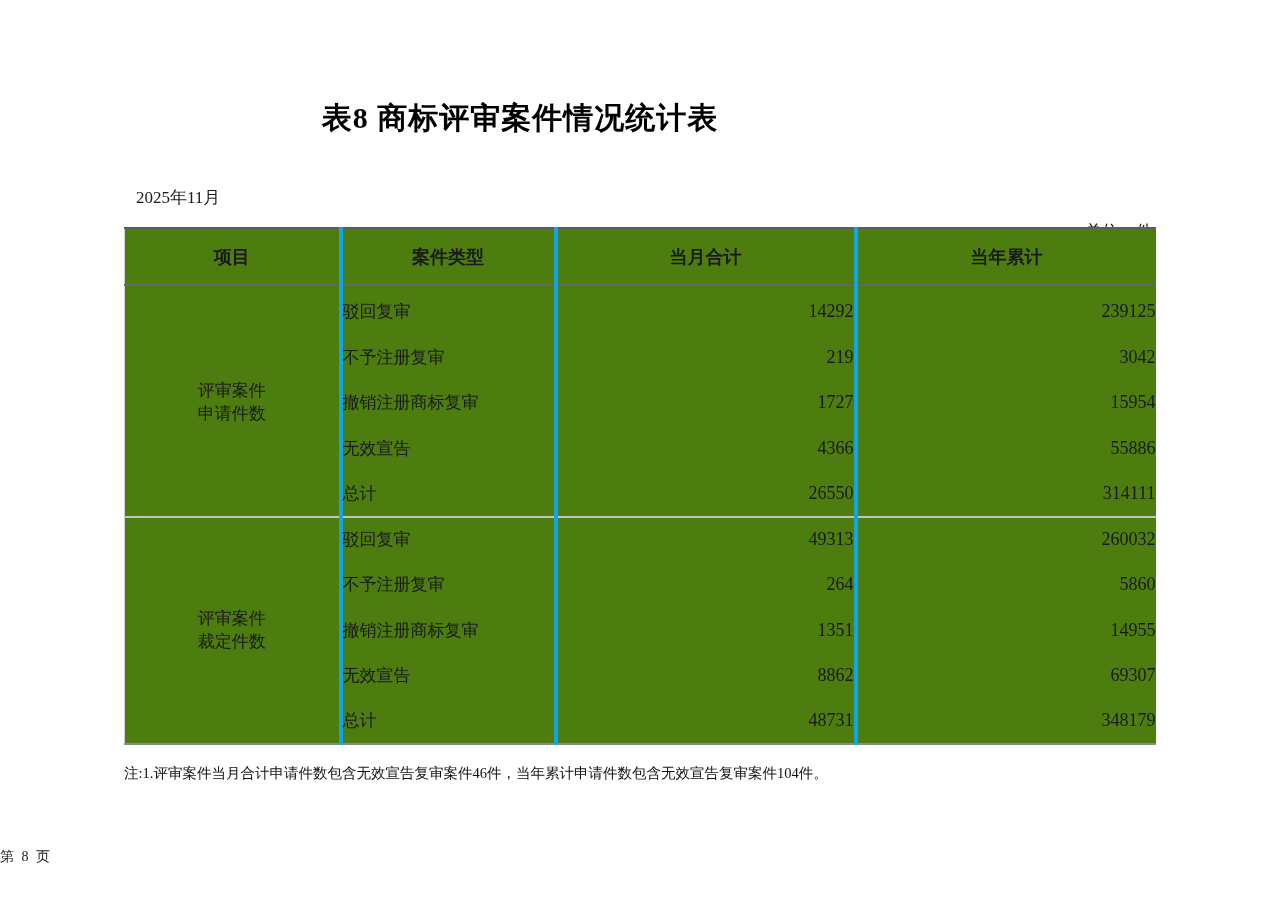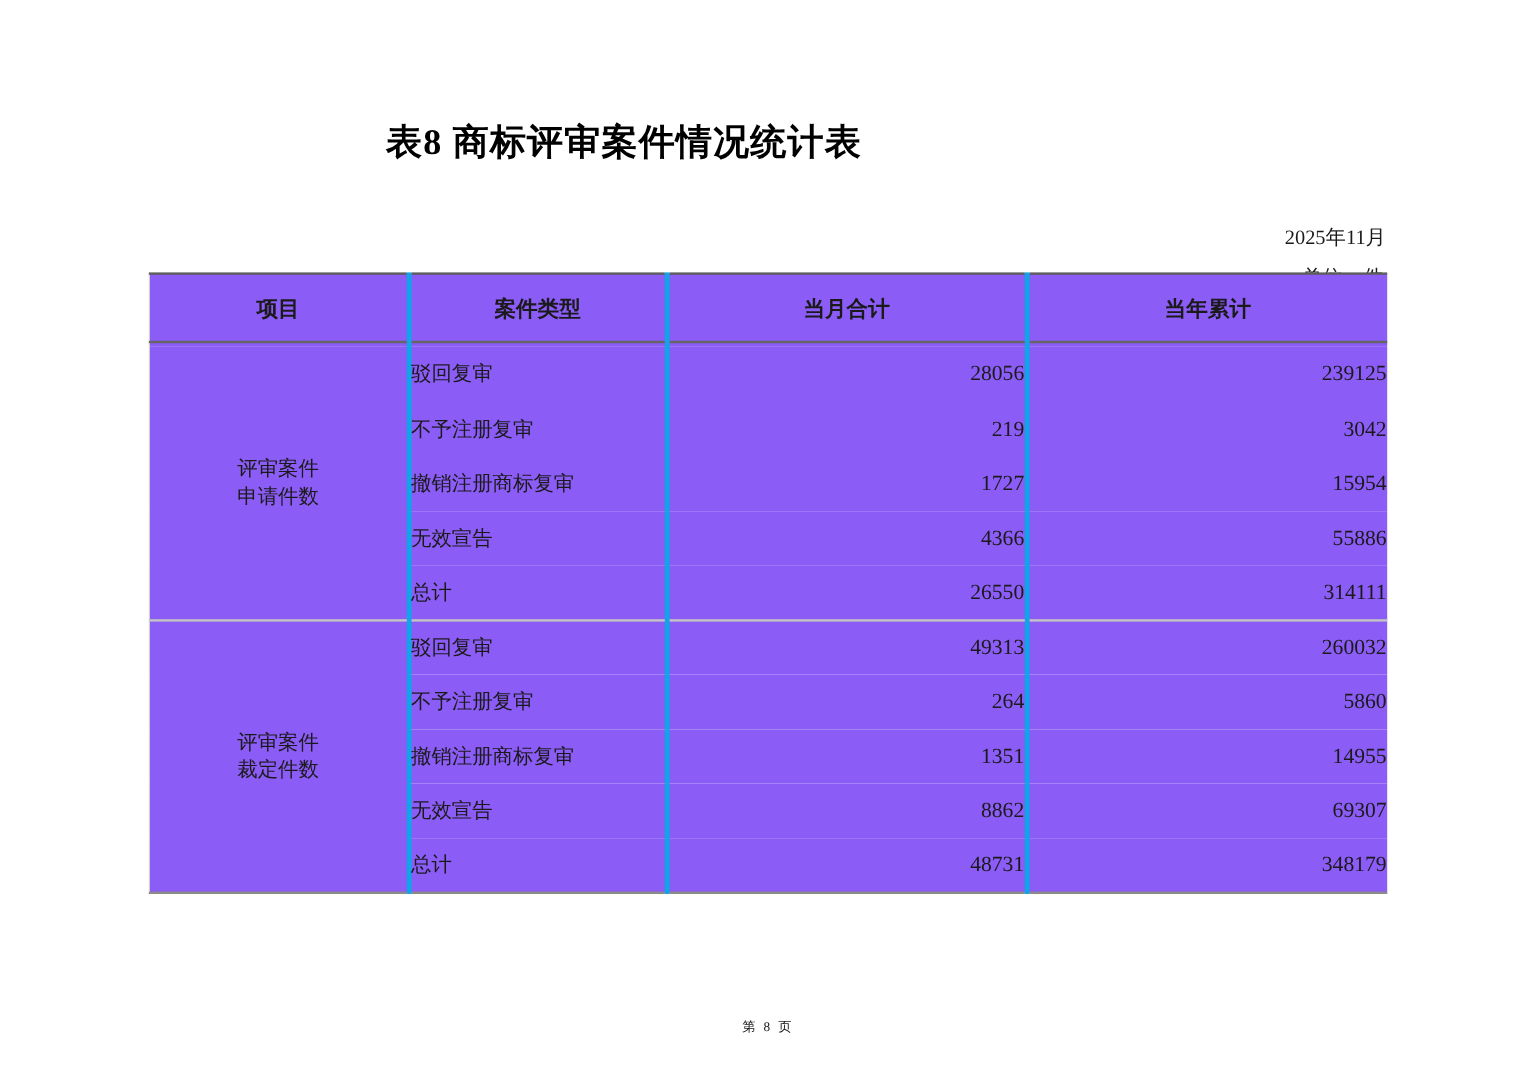--- a/index.html
+++ b/index.html
@@ -21,22 +21,22 @@
     color: #000;
   }
 
   .meta-line {
     position: absolute;
     top: 186px; left: 124px; width: 1031px;
     height: 24px;
     font-size: 17px;
   }
   .meta-date {
-    position: absolute; left: 0; width: 100%;
-    text-align: right;
+    position: absolute; left: 12px; width: 100%;
+    text-align: left;
   }
   .meta-unit {
     position: absolute; right: 2px; top: 0;
     text-align: right;
     margin-top: 34px;
   }
 
   .stats-table {
     position: absolute;
     top: 227px; left: 124px;
@@ -50,21 +50,21 @@
   }
   .stats-table col.c1 { width: 216px; }
   .stats-table col.c2 { width: 215px; }
   .stats-table col.c3 { width: 300px; }
   .stats-table col.c4 { width: 300px; }
 
   .stats-table td, .stats-table th {
     padding: 0;
     vertical-align: middle;
     font-weight: normal;
-    background: #8b5cf6;
+    background: #4d7c0f;
     font-family: Liberation Serif, serif;
   }
   .stats-table .vline { border-left: 4px solid #0ea5e9; }
 
   .hdr-row th {
     height: 57px;
     text-align: center;
     font-weight: bold;
     font-size: 18px;
     border-bottom: 2px solid #666666;
@@ -92,22 +92,21 @@
     top: 763px; left: 124px; width: 1031px;
     font-size: 14.5px;
     line-height: 21px;
     color: #111;
   }
   .note-line2 { padding-left: 23px; }
 
   .page-footer {
     position: absolute;
     top: 848px; left: 0; width: 1280px;
-    text-align: center;
-    font-size: 11px;
+    font-size: 14px;
     letter-spacing: 2px;
   }
 </style>
 </head>
 <body>
 
 <div class="doc-title">表8 商标评审案件情况统计表</div>
 
 <div class="meta-line">
   <div class="meta-date">2025年11月</div>
@@ -134,21 +133,21 @@
     <td class="vline"></td>
     <td class="vline"></td>
   </tr>
 
   <tr class="data-row">
     <td rowspan="5" class="c-item">
       <div>评审案件</div>
       <div>申请件数</div>
     </td>
     <td class="vline c-type shade">驳回复审</td>
-    <td class="vline c-num shade">28056</td>
+    <td class="vline c-num shade">14292</td>
     <td class="vline c-num shade">239125</td>
   </tr>
   <tr class="data-row">
     <td class="vline c-type">不予注册复审</td>
     <td class="vline c-num">219</td>
     <td class="vline c-num">3042</td>
   </tr>
   <tr class="data-row">
     <td class="vline c-type shade">撤销注册商标复审</td>
     <td class="vline c-num shade">1727</td>
@@ -191,15 +190,16 @@
   </tr>
   <tr class="data-row">
     <td class="vline c-type">总计</td>
     <td class="vline c-num shade">48731</td>
     <td class="vline c-num shade">348179</td>
   </tr>
 </tbody>
   </table>
 
 <div class="notes">
+  <div class="note-line1">注:1.评审案件当月合计申请件数包含无效宣告复审案件46件，当年累计申请件数包含无效宣告复审案件104件。</div>
 </div>
 
 <div class="page-footer">第 8 页</div>
 
 </body></html>

